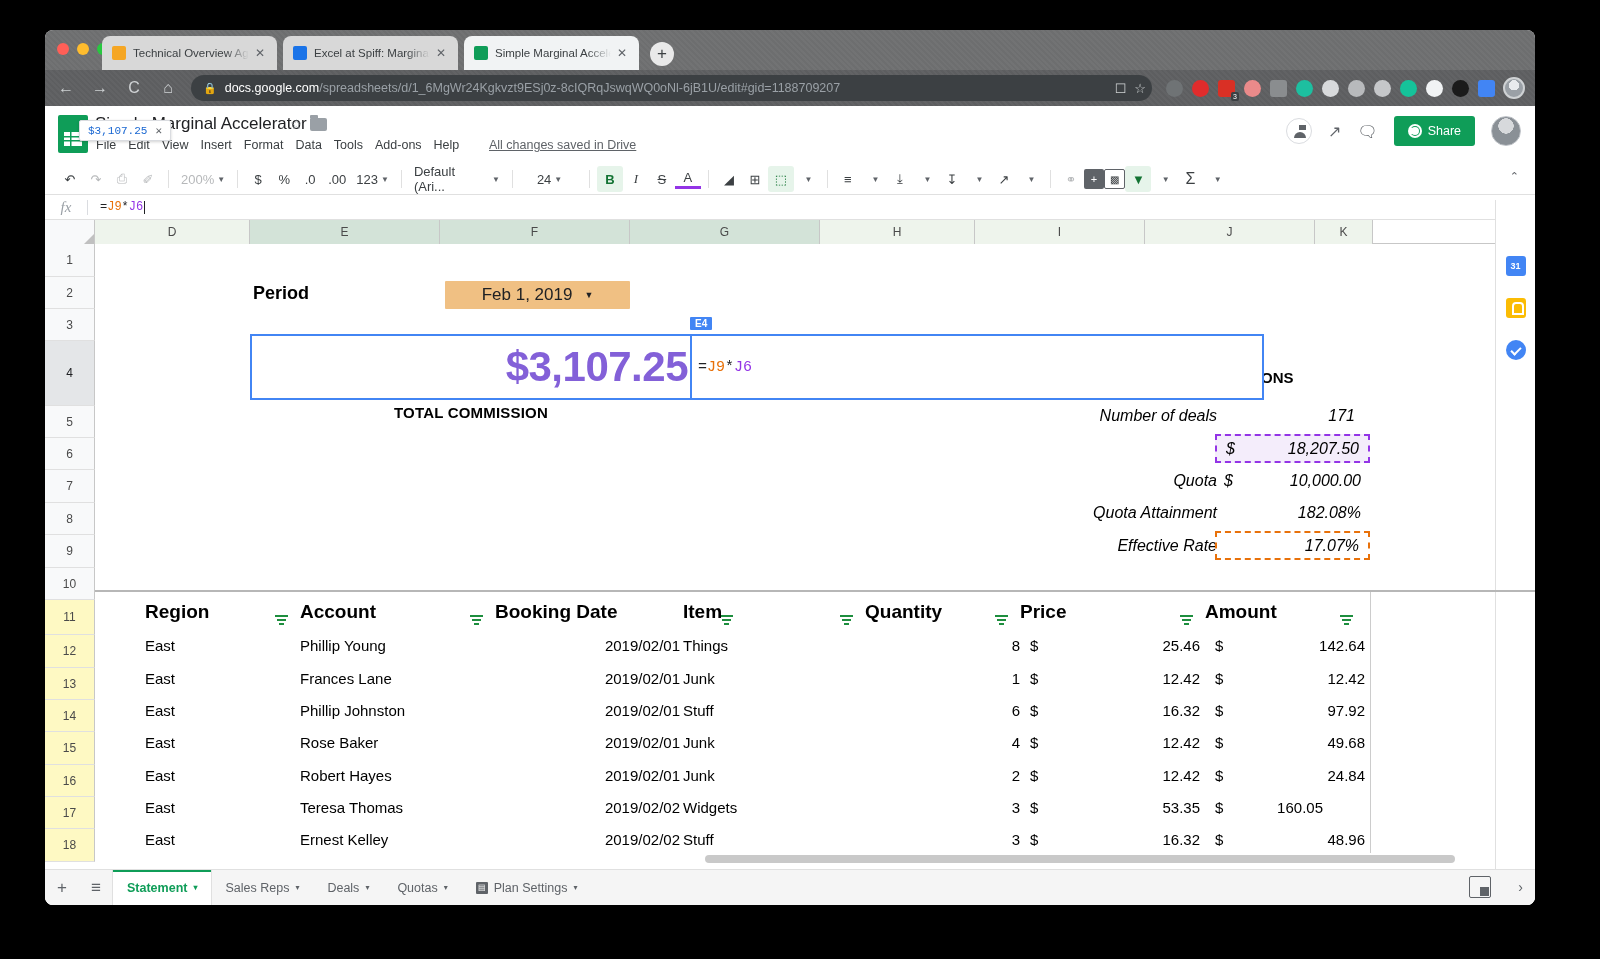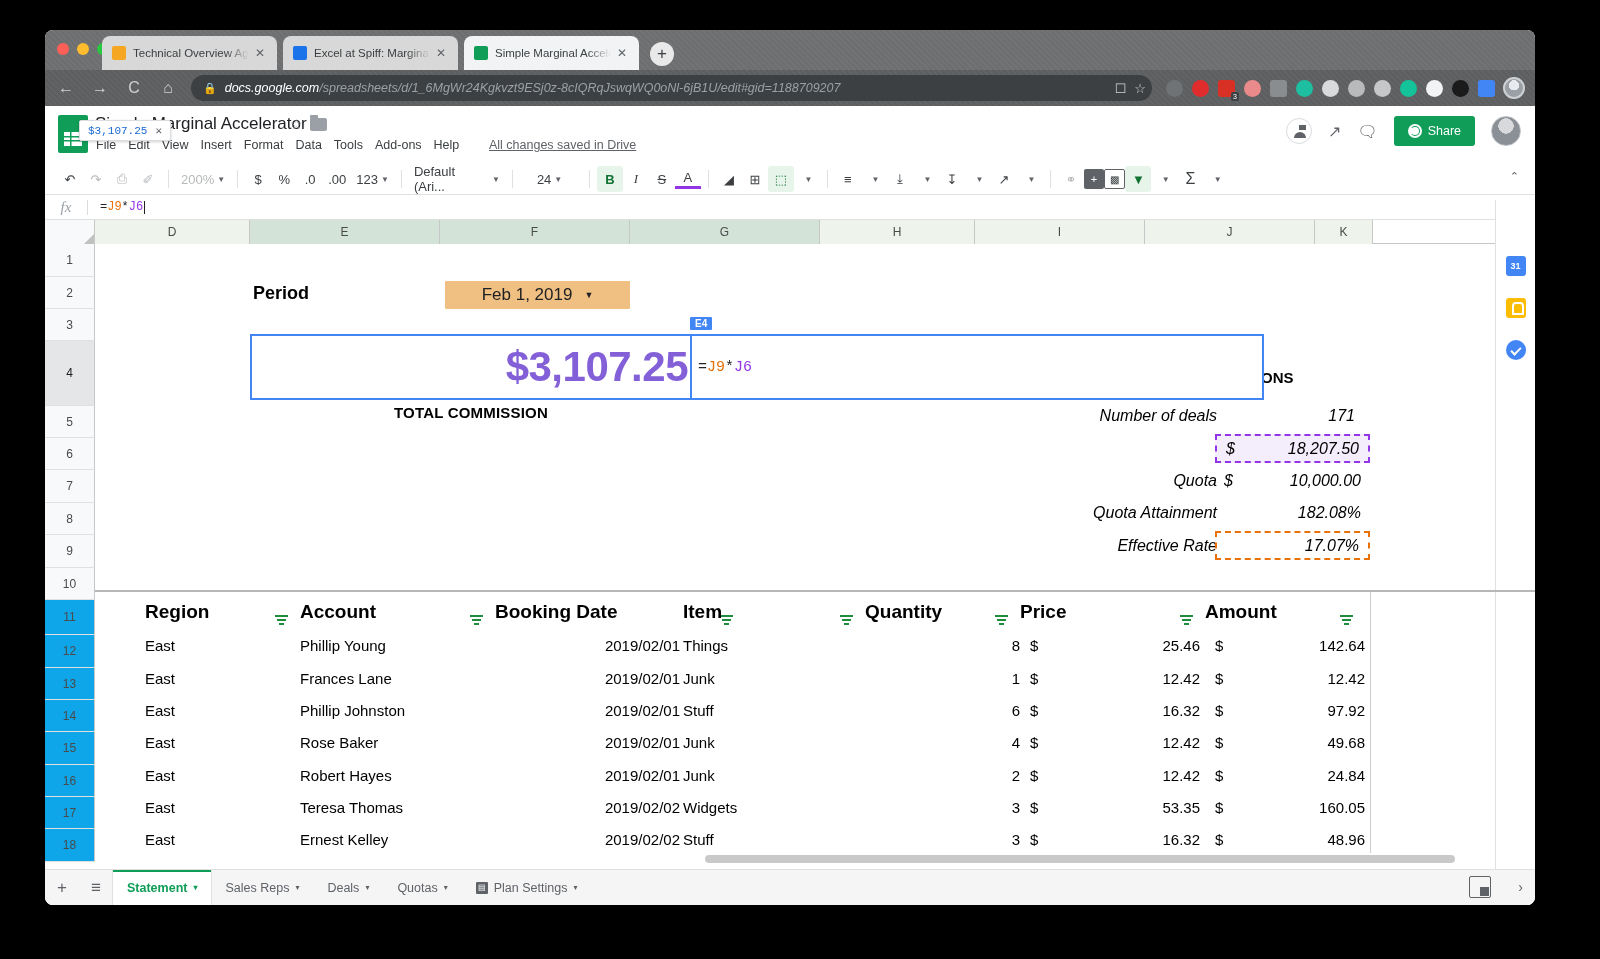--- a/index.html
+++ b/index.html
@@ -67,21 +67,21 @@
   #omni {
     margin-left:10px; height:26px; flex:1 1 auto; max-width:1000px;
     background:#3c4043; border-radius:13px; display:flex; align-items:center;
     padding:0 6px 0 12px; color:#c9ccce; font-size:12.5px;
   }
   #omni .lock { margin-right:8px; font-size:11px; color:#e6e8ea; }
   #omni .urlhost { color:#fff; }
   #omni .urlrest { color:#9aa0a6; }
   #omni .urlwrap { flex:1 1 auto; white-space:nowrap; overflow:hidden;
     -webkit-mask-image:linear-gradient(to right,#000 93%,transparent);
-            mask-image:linear-gradient(to right,#000 93%,transparent);font-style:italic; }
+            mask-image:linear-gradient(to right,#000 93%,transparent); }
   #omni .obtn { margin-left:8px; font-size:13px; color:#cfd2d4; }
   #exts { display:flex; align-items:center; gap:9px; padding:0 8px 0 14px; }
   .ext { width:17px; height:17px; border-radius:50%; position:relative; }
   .ext.sq { border-radius:3px; }
   .extbadge { position:absolute; right:-4px; bottom:-4px; background:#3c4043; color:#fff;
     font-size:7px; line-height:9px; padding:0 2px; border-radius:2px; }
   #avatar { width:22px; height:22px; border-radius:50%;
     background:radial-gradient(circle at 50% 35%, #e8eaed 0 34%, #9aa0a6 35% 100%);
     border:2px solid #cfd2d4; margin-right:10px; }
 
@@ -173,21 +173,21 @@
     border-width:0 0 10px 10px;border-color:transparent transparent #c0c0c0 transparent;}
   .colcell { height:24px; border-right:1px solid #c7c7c7; background:#eef4ec;
     color:#4a4a4a; font-size:12px; display:flex; align-items:center; justify-content:center; }
   .colcell.hot { background:#d3e3d8; }
 
   #rowhead { position:absolute; left:0; top:24px; width:50px; }
   .rowcell { border-bottom:1px solid #e0e0e0; border-right:1px solid #c7c7c7;
     background:#f8f9fa; color:#4a4a4a; font-size:12px;
     display:flex; align-items:center; justify-content:center; }
   .rowcell.active { background:#e4e6e8; color:#202124; }
-  .rowcell.green { background:#0ea5e9; }
+  .rowcell.green { background:#fef9c3; }
 
   #cells { position:absolute; left:50px; top:24px; right:0; bottom:0; overflow:hidden; }
 
   .cell { position:absolute; font-size:14px; color:#000; display:flex; align-items:center; }
   .r  { justify-content:flex-end; }
 
   
   #periodlabel { font-weight:bold; font-size:18px; }
   #perioddd {
     background:#f0c083; display:flex; align-items:center; justify-content:center;
@@ -648,21 +648,21 @@
         <div class="cell gtext r" style="left:1135px;top:515px;width:135px;height:32px">24.84</div>
 
         <div class="cell gtext" style="left:50px;top:547px;height:32px">East</div>
         <div class="cell gtext" style="left:205px;top:547px;height:32px">Teresa Thomas</div>
         <div class="cell gtext r" style="left:400px;top:547px;width:185px;height:32px">2019/02/02</div>
         <div class="cell gtext" style="left:588px;top:547px;height:32px">Widgets</div>
         <div class="cell gtext r" style="left:770px;top:547px;width:155px;height:32px">3</div>
         <div class="cell gtext" style="left:935px;top:547px;height:32px">$</div>
         <div class="cell gtext r" style="left:950px;top:547px;width:155px;height:32px">53.35</div>
         <div class="cell gtext" style="left:1120px;top:547px;height:32px">$</div>
-        <div class="cell gtext r" style="left:1135px;top:547px;width:135px;height:32px">160.05</div>
+        <div class="cell gtext r" style="left:1093px;top:547px;width:135px;height:32px">160.05</div>
 
         <div class="cell gtext" style="left:50px;top:579px;height:33px">East</div>
         <div class="cell gtext" style="left:205px;top:579px;height:33px">Ernest Kelley</div>
         <div class="cell gtext r" style="left:400px;top:579px;width:185px;height:33px">2019/02/02</div>
         <div class="cell gtext" style="left:588px;top:579px;height:33px">Stuff</div>
         <div class="cell gtext r" style="left:770px;top:579px;width:155px;height:33px">3</div>
         <div class="cell gtext" style="left:935px;top:579px;height:33px">$</div>
         <div class="cell gtext r" style="left:950px;top:579px;width:155px;height:33px">16.32</div>
         <div class="cell gtext" style="left:1120px;top:579px;height:33px">$</div>
         <div class="cell gtext r" style="left:1135px;top:579px;width:135px;height:33px">48.96</div>

